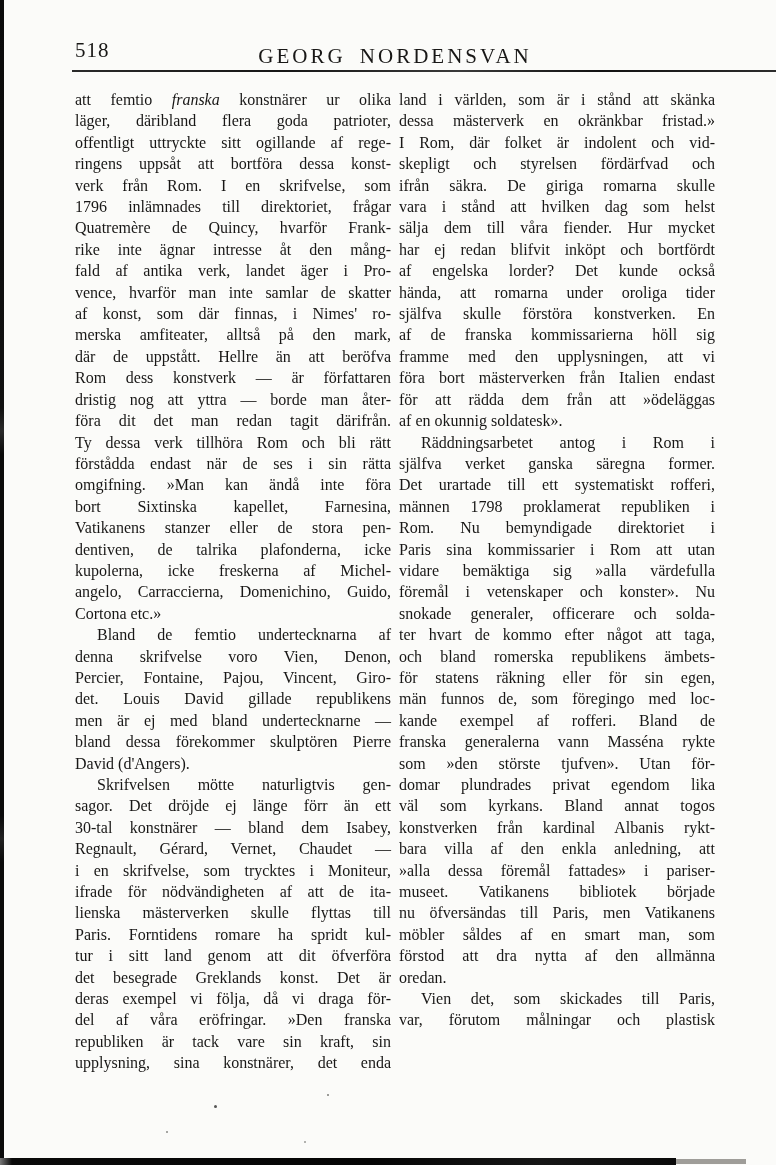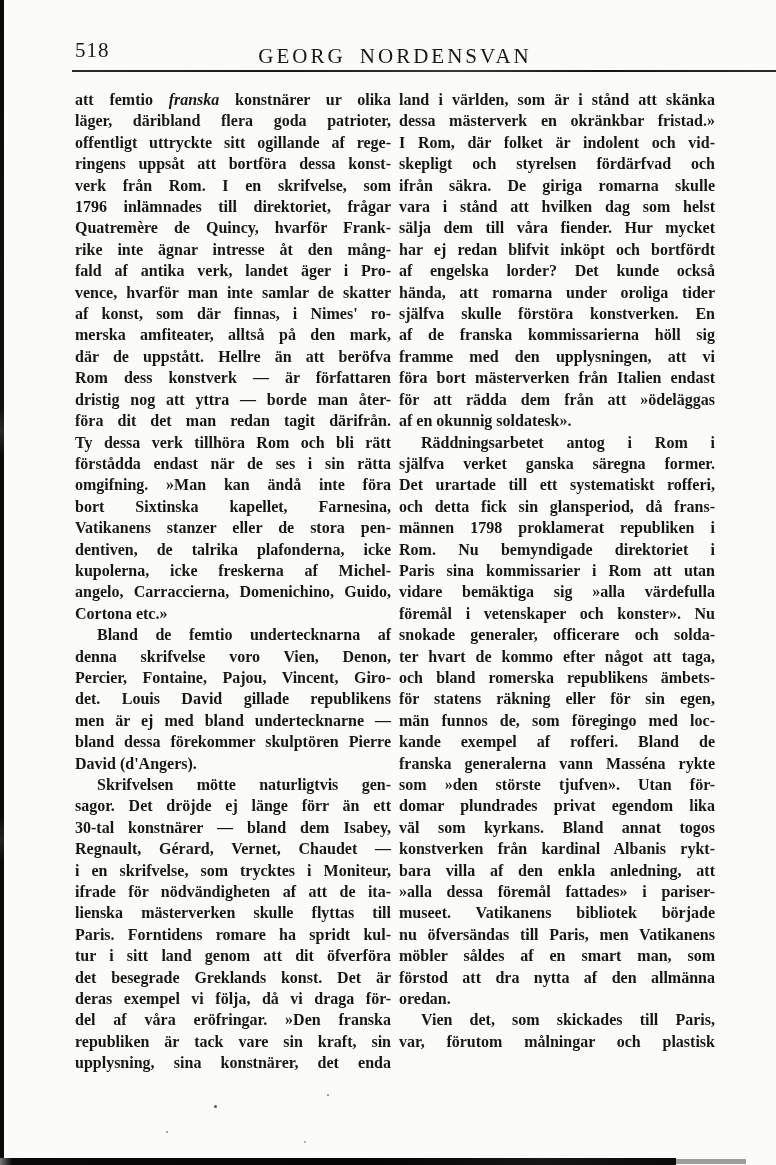--- a/index.html
+++ b/index.html
@@ -45,21 +45,21 @@
     word-spacing: 6px;
   }
   .rule {
     position: absolute; left: 72px; right: 0; top: 70px; height: 2px;
     background: linear-gradient(90deg,#2a2a2a 0%,#161616 30%,#3a3a3a 55%,#121212 75%,#2c2c2c 100%);
   }
 
   
   .textbody {
     position: absolute; left: 75px; top: 89px; width: 640px;
-    display: flex; justify-content: space-between; font-weight: bold;
+    display: flex; justify-content: space-between;
   }
   .col {
     width: 316px;
     font-size: 16px; line-height: 21.4px;
   }
   .line { display: block; }
   .line.j { text-align: justify; text-align-last: justify; -moz-text-align-last: justify; }
   .line.ind { text-indent: 22px; }
   .line i { font-style: italic; }
 </style>
@@ -138,21 +138,20 @@
         <div class="line j">hända, att romarna under oroliga tider</div>
         <div class="line j">själfva skulle förstöra konstverken.  En</div>
         <div class="line j">af de franska kommissarierna höll sig</div>
         <div class="line j">framme med den upplysningen, att vi</div>
         <div class="line j">föra bort mästerverken från Italien endast</div>
         <div class="line j">för att rädda dem från att »ödeläggas</div>
         <div class="line">af en okunnig soldatesk».</div>
         <div class="line j ind">Räddningsarbetet antog i Rom i</div>
         <div class="line j">själfva verket ganska säregna former.</div>
         <div class="line j">Det urartade till ett systematiskt rofferi,</div>
-        <div class="line j">och detta fick sin glansperiod, då frans-</div>
         <div class="line j">männen 1798 proklamerat republiken i</div>
         <div class="line j">Rom.  Nu bemyndigade direktoriet i</div>
         <div class="line j">Paris sina kommissarier i Rom att utan</div>
         <div class="line j">vidare bemäktiga sig »alla värdefulla</div>
         <div class="line j">föremål i vetenskaper och konster».  Nu</div>
         <div class="line j">snokade generaler, officerare och solda-</div>
         <div class="line j">ter hvart de kommo efter något att taga,</div>
         <div class="line j">och bland romerska republikens ämbets-</div>
         <div class="line j">för statens räkning eller för sin egen,</div>
         <div class="line j">män funnos de, som föregingo med loc-</div>

